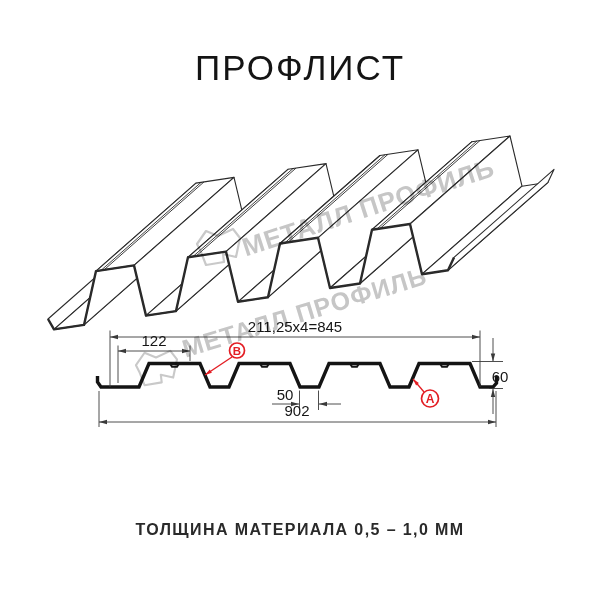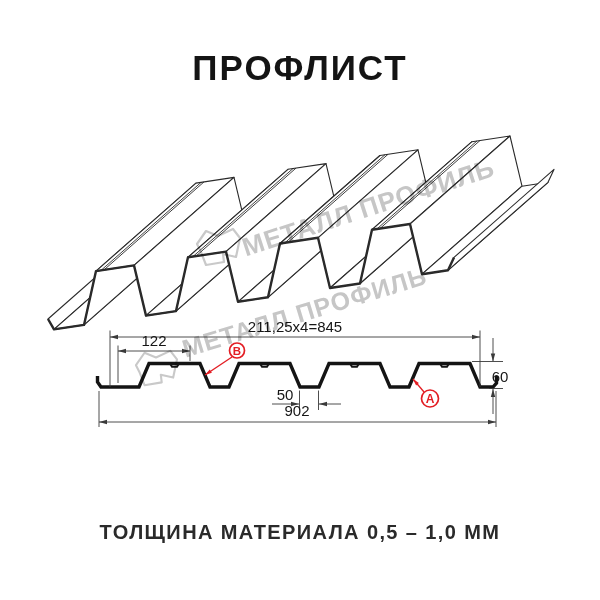--- a/index.html
+++ b/index.html
@@ -1,26 +1,26 @@
 <!DOCTYPE html>
 <html><head>
 <meta charset="utf-8">
 <style>
   html,body{margin:0;padding:0;}
   body{width:600px;height:600px;background:#ffffff;overflow:hidden;
        font-family:"Liberation Sans", sans-serif;position:relative;}
   .page{position:absolute;inset:0;width:600px;height:600px;background:#fff;}
 
   .title{position:absolute;top:48px;left:0;width:600px;text-align:center;
-         font-size:35px;font-weight:700;letter-spacing:2px;color:#141414;}
+         font-size:35px;font-weight:400;letter-spacing:2px;color:#141414;}
   .subtitle{position:absolute;top:94px;left:0;width:600px;text-align:center;
          font-size:17px;font-weight:600;letter-spacing:1px;color:#1c1c1c;}
 
   .footer{position:absolute;top:521px;left:0;width:600px;text-align:center;
-         font-size:20px;font-weight:600;letter-spacing:1.4px;color:#2a2a2a;}
+         font-size:16px;font-weight:600;letter-spacing:1.4px;color:#2a2a2a;}
 
   svg.draw{position:absolute;left:0;top:0;width:600px;height:600px;}
 
   .wm{position:absolute;mix-blend-mode:multiply;z-index:5;pointer-events:none;}
   .wm-text{display:inline-block;white-space:nowrap;color:#c6c6c6;font-weight:700;
            transform-origin:0 50%;}
   .wm-text.t1{font-size:26px;letter-spacing:1px;transform:rotate(-18deg);}
   .wm-text.t2{font-size:25px;letter-spacing:1px;transform:rotate(-17deg);}
 </style>
 </head>

